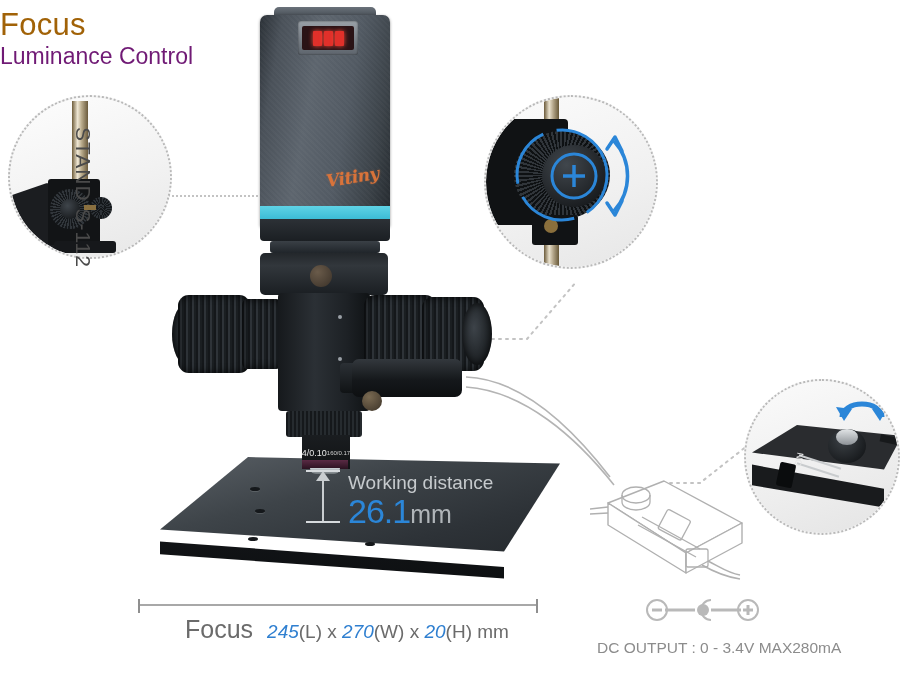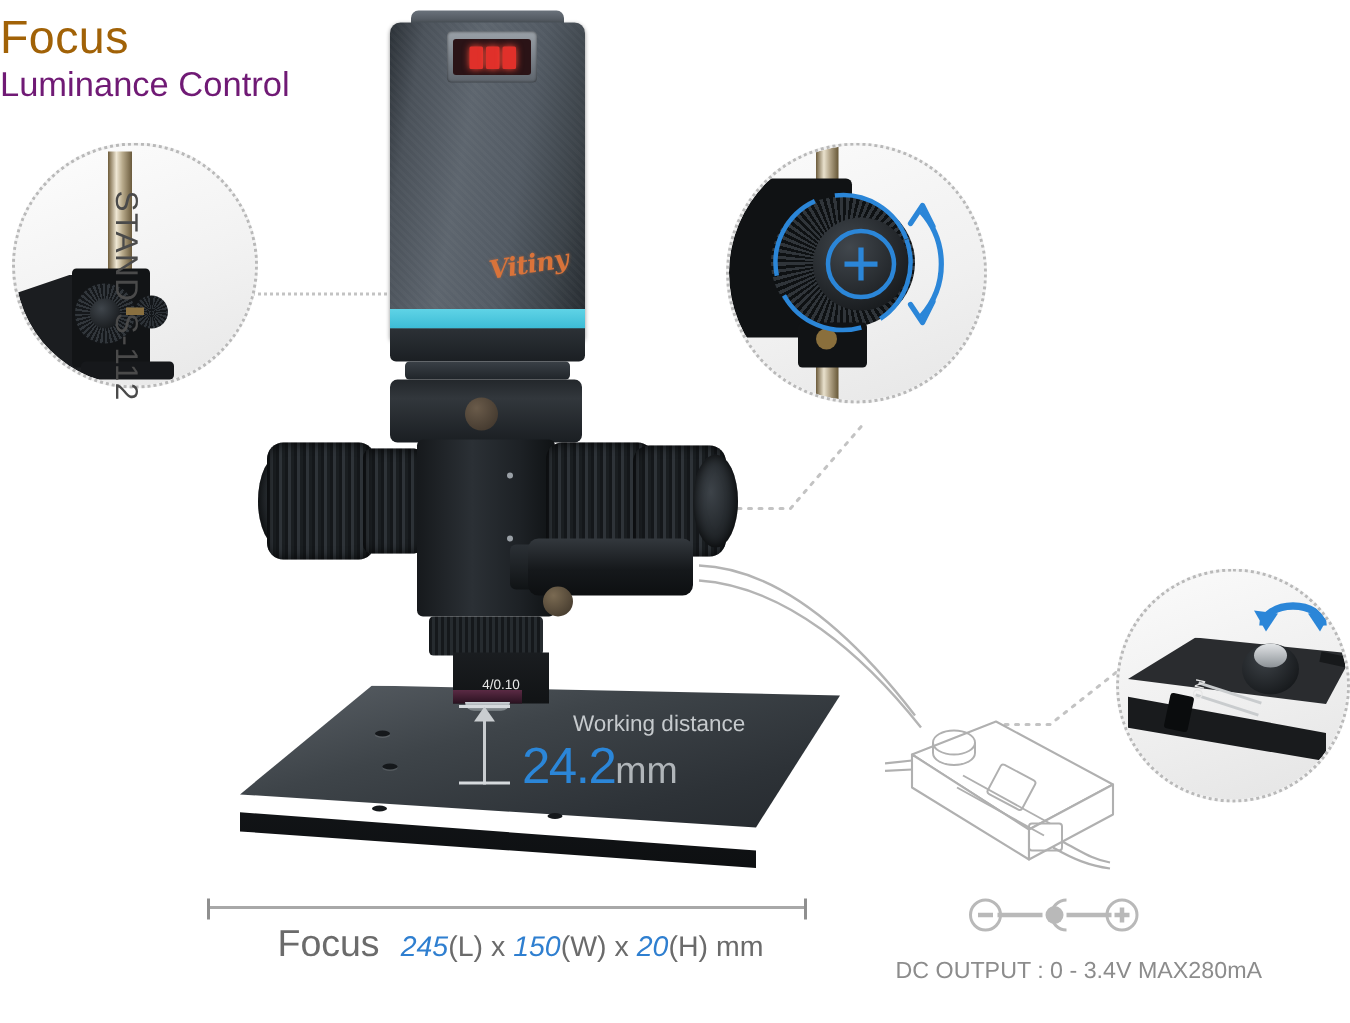--- a/index.html
+++ b/index.html
@@ -85,23 +85,23 @@
   
   .illum{position:absolute;left:202px;top:352px;width:110px;height:38px;border-radius:7px;
         background:linear-gradient(180deg,#33383d,#15181b 55%,#0d0f11);}
   .illum-tip{position:absolute;left:190px;top:356px;width:22px;height:30px;border-radius:4px;
         background:linear-gradient(180deg,#2b3035,#101315);}
   .illum-screw{position:absolute;left:212px;top:384px;width:20px;height:20px;border-radius:50%;
         background:radial-gradient(circle at 35% 30%,#7a6a52,#3b3227);}
 
   .nosepiece{position:absolute;left:136px;top:404px;width:76px;height:26px;border-radius:3px;
         background:repeating-linear-gradient(90deg,#15181b 0 2px,#262b2f 2px 4px);}
-  .obj{position:absolute;left:152px;top:428px;width:64px;height:34px;
+  .obj{position:absolute;left:152px;top:428px;width:48px;height:34px;
         background:linear-gradient(180deg,#1a1d20,#111315);
-        display:flex;flex-direction:column;align-items:center;justify-content:flex-end;
+        display:flex;flex-direction:row;align-items:center;justify-content:center;
         padding-top:1px;box-sizing:border-box;}
   .obj .l1{font-size:9px;color:#e8e8e8;line-height:10px;}
   .obj .l2{font-size:6px;color:#cfcfcf;line-height:8px;}
   .obj-ring{position:absolute;left:152px;top:453px;width:46px;height:9px;
         background:linear-gradient(180deg,#5a2a44,#2a1220);}
   .obj-lens{position:absolute;left:160px;top:461px;width:30px;height:6px;border-radius:0 0 8px 8px;
         background:linear-gradient(180deg,#cfd5d9,#6d7478);}
 
   
   #base{position:absolute;left:10px;top:450px;width:400px;height:130px;}
@@ -115,21 +115,21 @@
         background:#15181b;box-shadow:0 1px 0 rgba(255,255,255,.12);}
 
   
   .wd-arrow{position:absolute;left:172px;top:468px;width:2px;height:48px;background:#c9cdd0;}
   .wd-head{position:absolute;left:166px;top:464px;width:0;height:0;
         border-left:7px solid transparent;border-right:7px solid transparent;
         border-bottom:10px solid #c9cdd0;}
   .wd-bar-t{position:absolute;left:156px;top:463px;width:34px;height:2px;background:#d6dadd;}
   .wd-bar-b{position:absolute;left:156px;top:514px;width:34px;height:2px;background:#d6dadd;}
   #wd-text{position:absolute;left:198px;top:468px;width:180px;}
-  #wd-label{font-size:15px;color:#c6cacd;line-height:16px;white-space:nowrap;margin-left:34px;}
+  #wd-label{font-size:19px;color:#c6cacd;line-height:16px;white-space:nowrap;}
   #wd-value{margin-top:1px;white-space:nowrap;}
   #wd-value .num{font-size:34px;color:#2b86d8;letter-spacing:-1px;}
   #wd-value .unit{font-size:25px;color:#b0b5b9;}
 
   
   #dim{position:absolute;left:138px;top:592px;width:400px;height:12px;}
   #dim .bar{position:absolute;left:0;top:5px;width:400px;height:2px;background:#a8a8a8;}
   #dim .tick{position:absolute;top:0;width:2px;height:14px;background:#8f8f8f;}
   #size-row{position:absolute;left:185px;top:608px;white-space:nowrap;}
   #size-row .lbl{font-size:25px;color:#6b6b6b;}
@@ -222,21 +222,21 @@
     <div class="obj-ring"></div>
     <div class="obj-lens"></div>
 
     <div class="wd-bar-t"></div>
     <div class="wd-head"></div>
     <div class="wd-arrow"></div>
     <div class="wd-bar-b"></div>
     <div id="wd-text">
       <div id="wd-label">Working distance</div>
       <div id="wd-value">
-        <span class="num">24.2</span><span class="unit">mm</span>
+        <span class="num">26.1</span><span class="unit">mm</span>
       </div>
     </div>
   </div>
 
   <svg class="abs" style="left:460px;top:358px;width:180px;height:140px;">
     <path d="M6,12 C60,14 110,60 150,112" fill="none" stroke="#b4b4b4" stroke-width="1.6"></path>
     <path d="M6,22 C64,26 116,72 154,120" fill="none" stroke="#b4b4b4" stroke-width="1.6"></path>
   </svg>
 
   <div class="callout" style="left:8px;top:88px;width:160px;height:160px;">
@@ -349,21 +349,21 @@
     </g>
   </svg>
 
   <div id="dim">
     <div class="bar"></div>
     <div class="tick" style="left:0;"></div>
     <div class="tick" style="left:398px;"></div>
   </div>
 
   <div id="size-row">
-    <span class="lbl">Focus</span><span class="spec"><span class="n">245</span><span class="u">(L)</span><span class="u"> x </span><span class="n">150</span><span class="u">(W)</span><span class="u"> x </span><span class="n">20</span><span class="u">(H)</span><span class="u">&nbsp;</span><span class="u">mm</span></span>
+    <span class="lbl">Focus</span><span class="spec"><span class="n">245</span><span class="u">(L)</span><span class="u"> x </span><span class="n">270</span><span class="u">(W)</span><span class="u"> x </span><span class="n">20</span><span class="u">(H)</span><span class="u">&nbsp;</span><span class="u">mm</span></span>
   </div>
 
   <svg id="pol" viewBox="0 0 115 26">
     <line x1="20" y1="13" x2="50" y2="13" stroke="#b9b9b9" stroke-width="3"></line>
     <line x1="66" y1="13" x2="96" y2="13" stroke="#b9b9b9" stroke-width="3"></line>
     <circle cx="12" cy="13" r="10" fill="none" stroke="#b9b9b9" stroke-width="2"></circle>
     <line x1="7" y1="13" x2="17" y2="13" stroke="#b9b9b9" stroke-width="3"></line>
     <path d="M66,3 A10,10 0 1 0 66,23" fill="none" stroke="#b9b9b9" stroke-width="2"></path>
     <circle cx="58" cy="13" r="6" fill="#b9b9b9"></circle>
     <circle cx="103" cy="13" r="10" fill="none" stroke="#b9b9b9" stroke-width="2"></circle>

